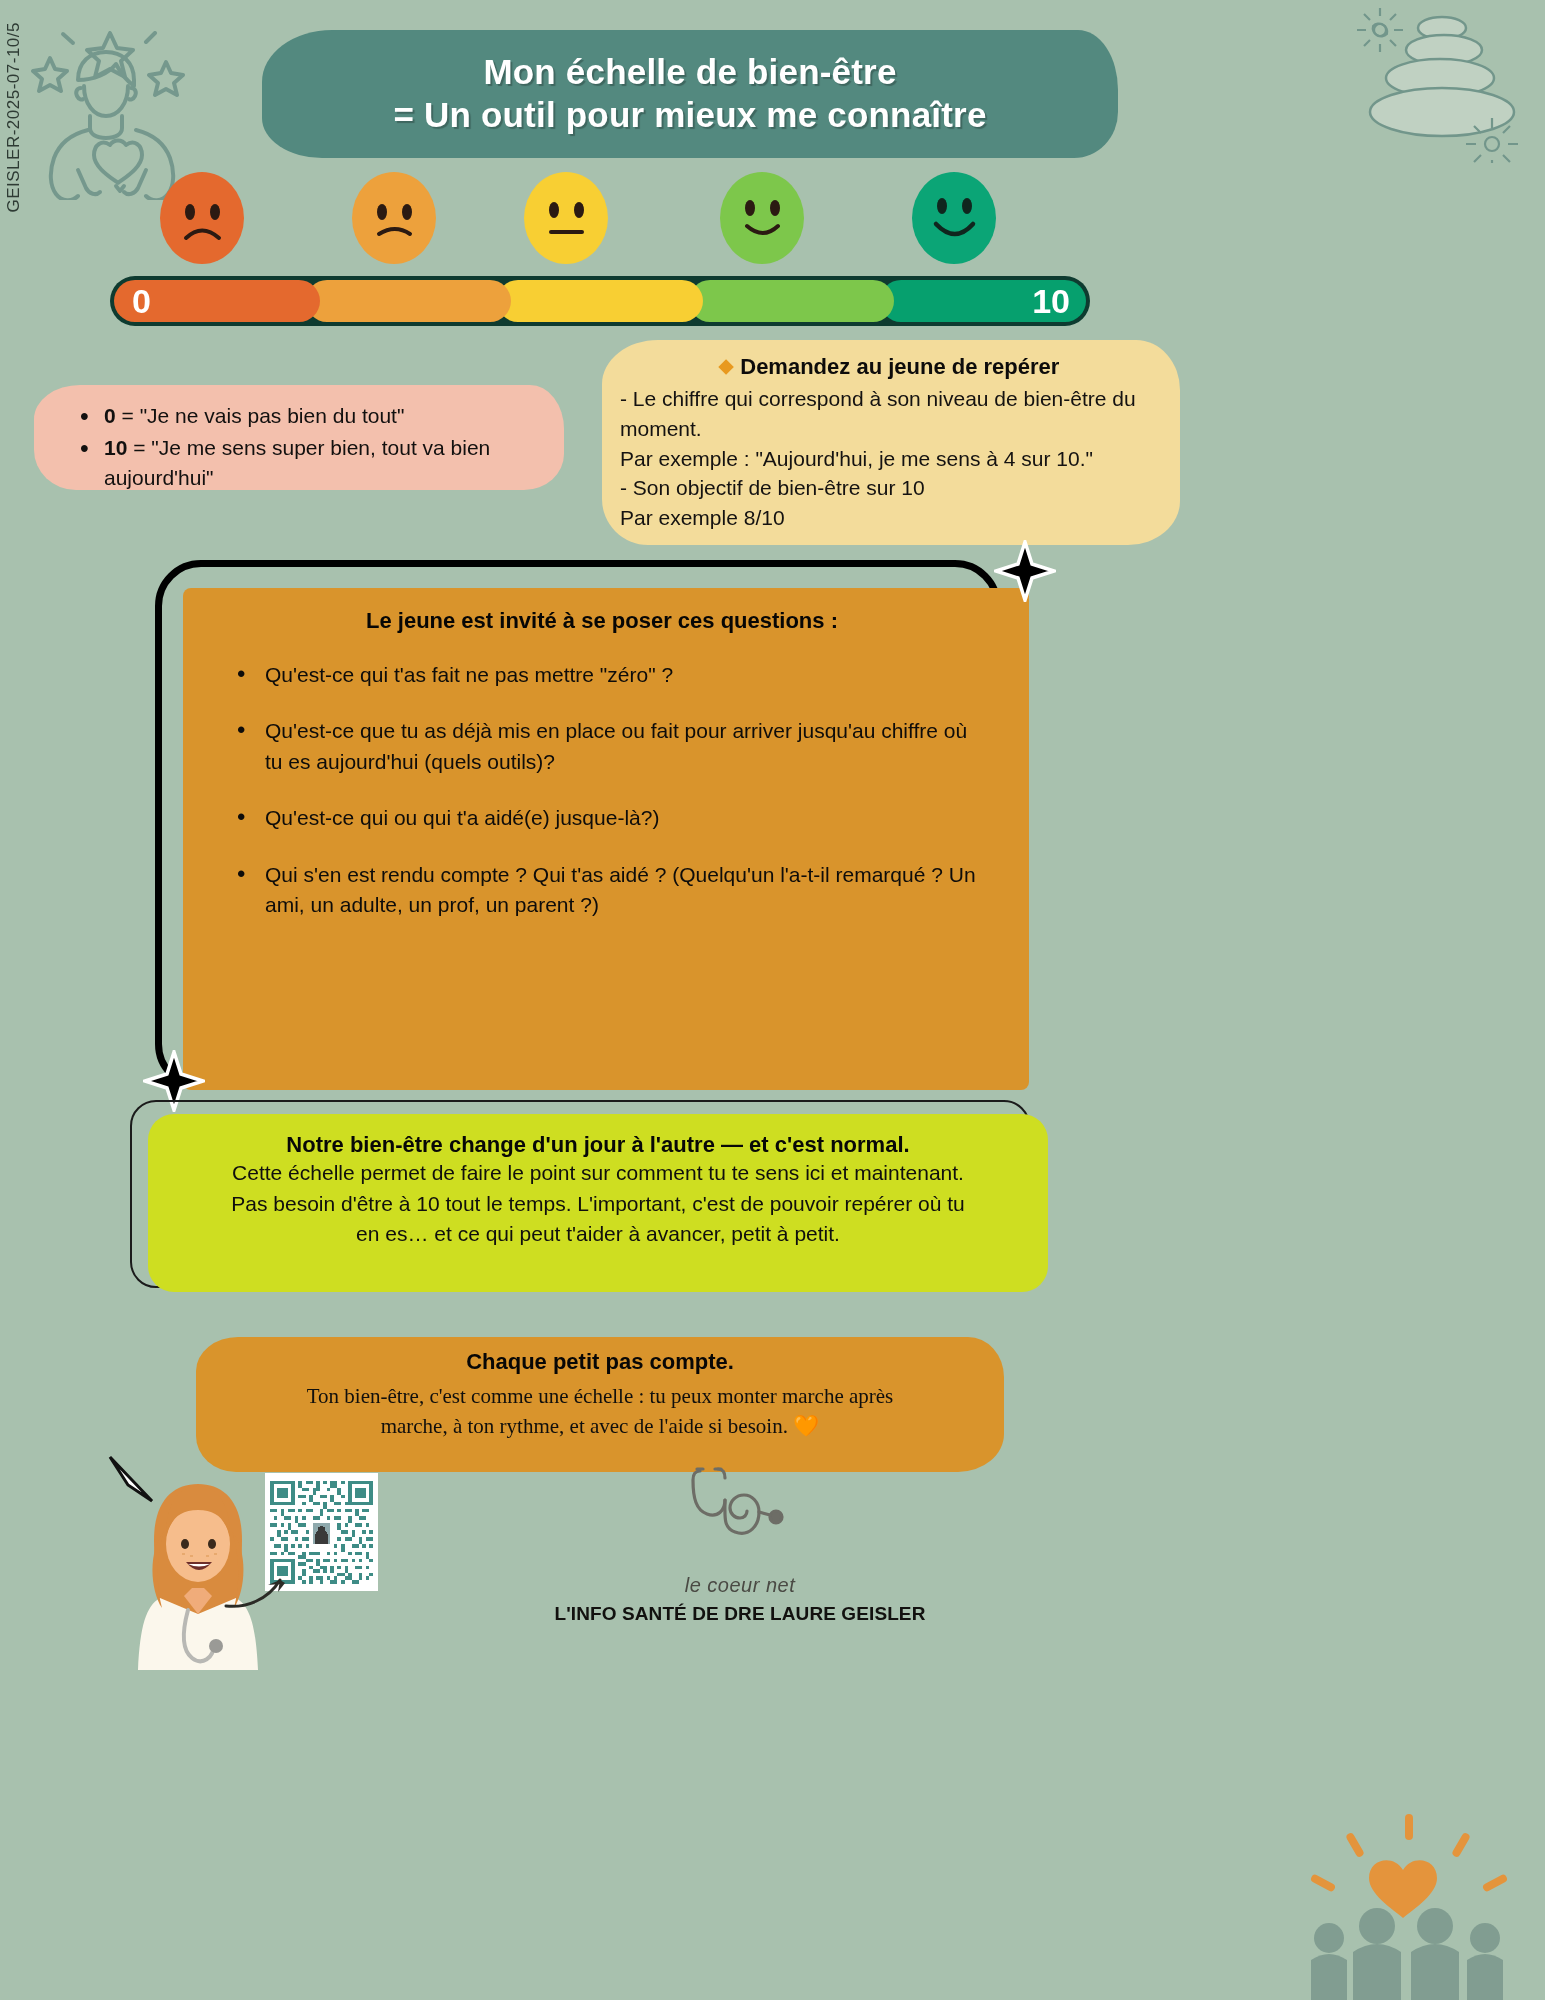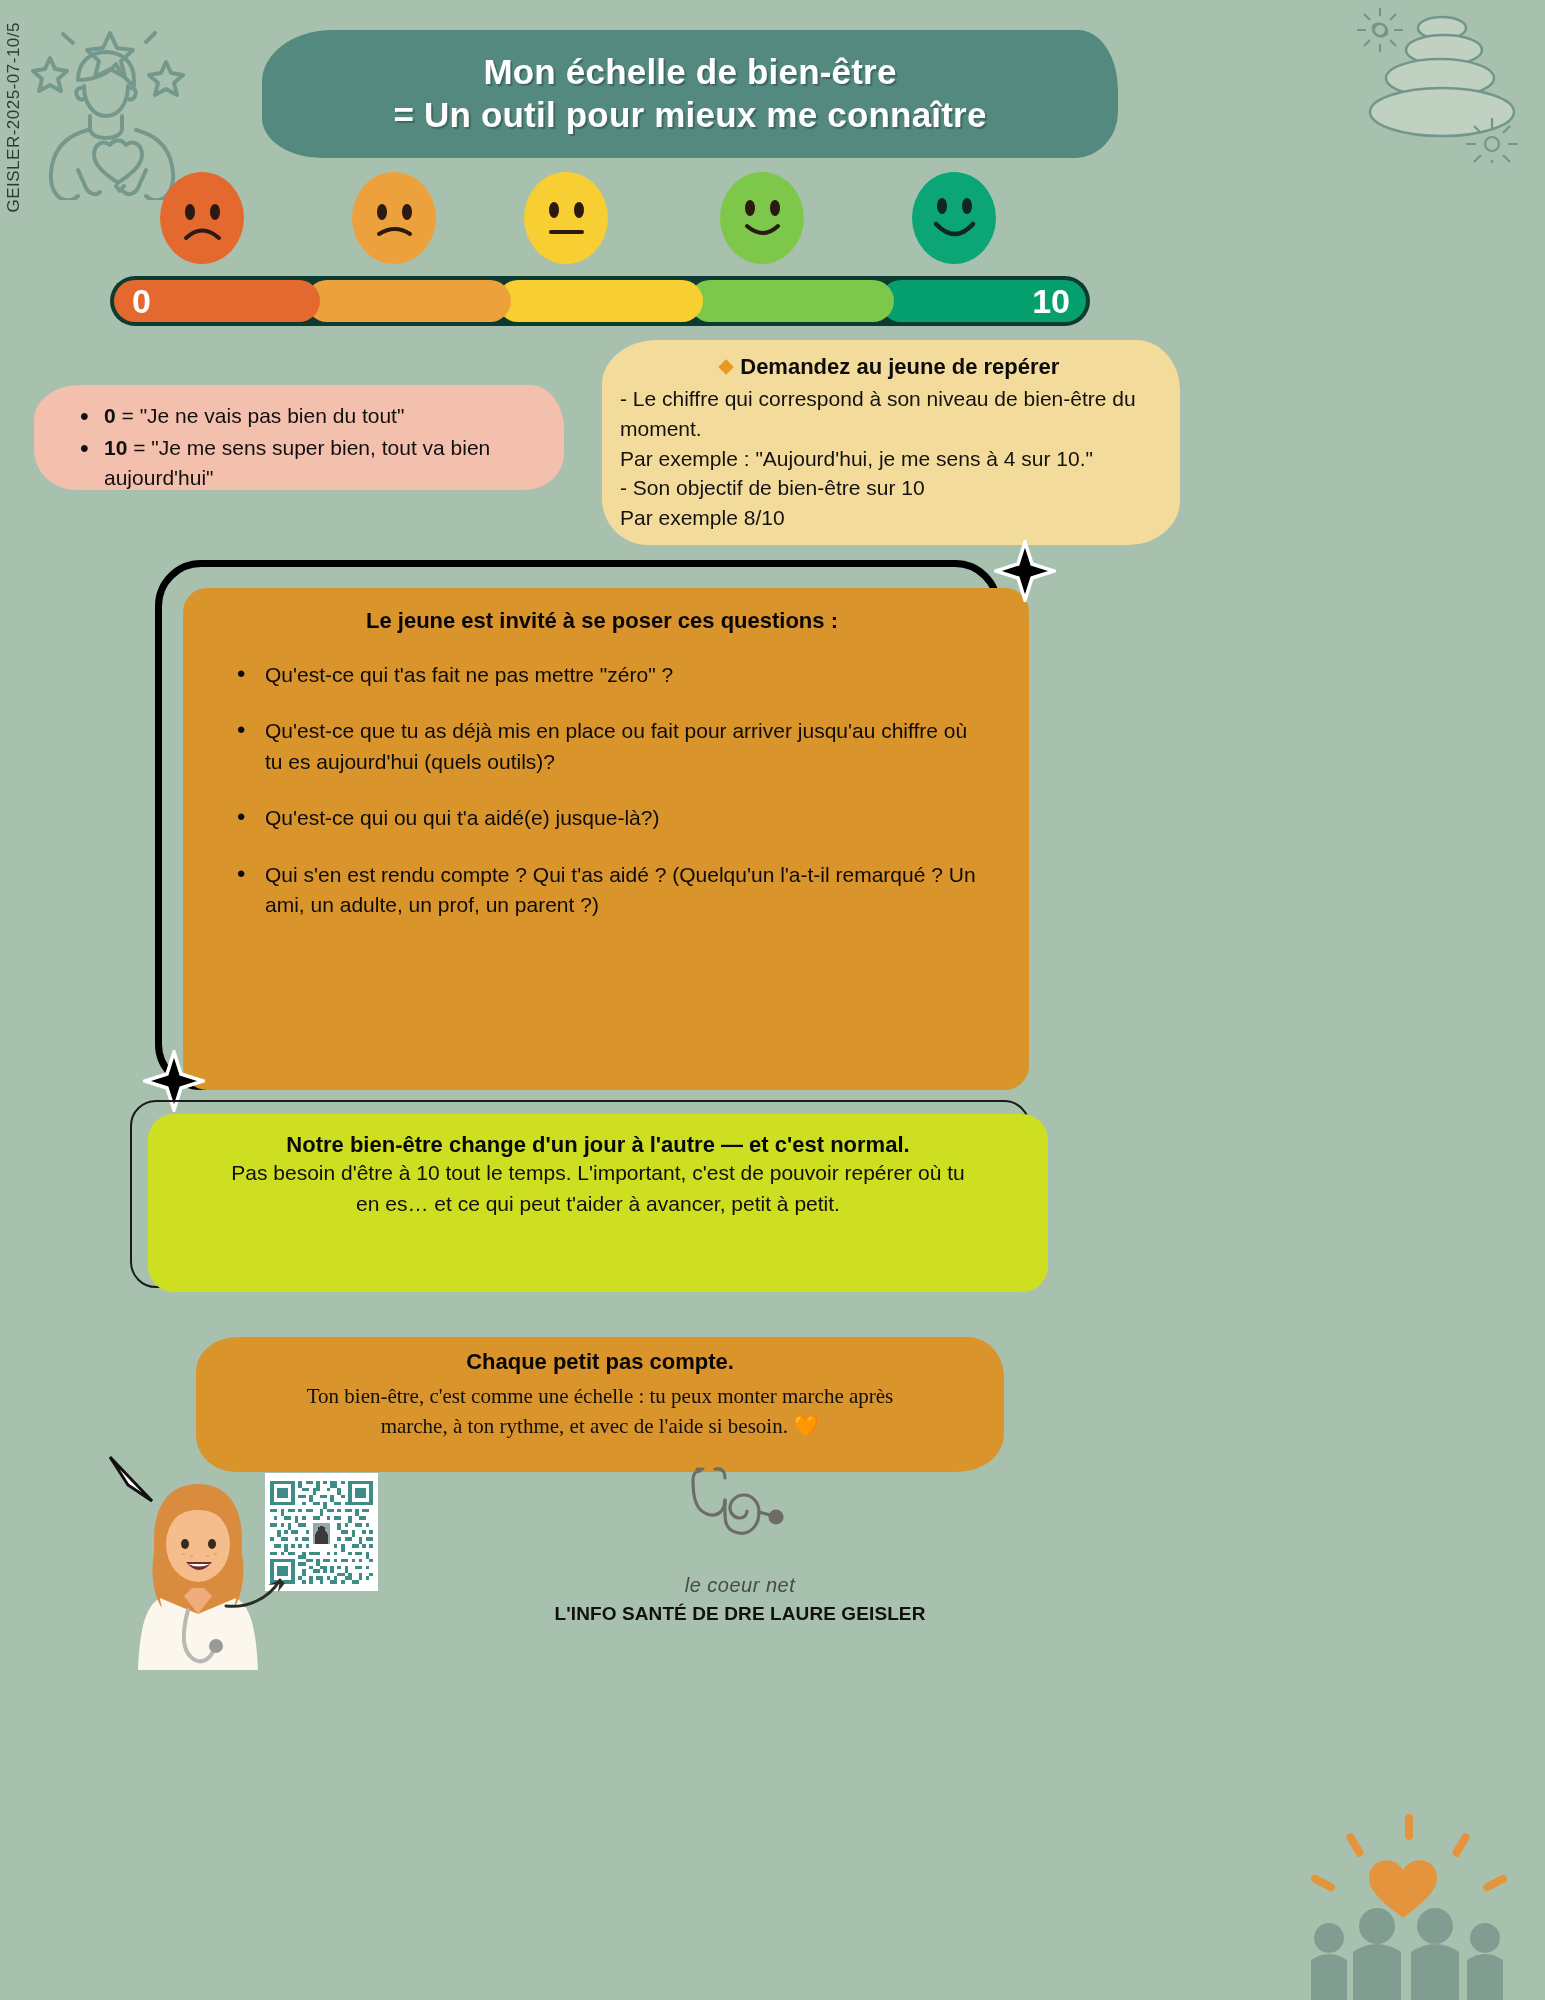--- a/index.html
+++ b/index.html
@@ -93,21 +93,21 @@
   .yb-head .diamond { color: #e8991f; font-size: 19px; margin-right: 7px; vertical-align: 2px; }
   .yellow-box p { font-size: 21px; color: #141211; line-height: 1.42; }
 
   
   .q-outline {
     position: absolute; left: 155px; top: 560px; width: 846px; height: 530px;
     border: 7px solid #000; border-radius: 46px; background: transparent;
   }
   .q-card {
     position: absolute; left: 183px; top: 588px; width: 846px; height: 502px;
-    background: #d9942c; border-radius: 24px;
+    background: #d9942c; border-radius: 8px;
     padding: 20px 50px 20px 42px;
   }
   .q-title {
     text-align: center; font-weight: bold; font-size: 22px; color: #070605;
     margin-bottom: 26px;
   }
   .q-list { list-style: none; }
   .q-list li {
     position: relative; padding-left: 40px; margin-bottom: 26px;
     font-size: 21px; line-height: 1.45; color: #0e0c0a;
@@ -335,20 +335,21 @@
   <svg class="sparkle" style="left:994px; top:540px;" width="62" height="62" viewBox="0 0 62 62">
     <path d="M31 2 L38 24 L60 31 L38 38 L31 60 L24 38 L2 31 L24 24 Z" fill="#000" stroke="#fff" stroke-width="3.5"></path>
   </svg>
   <svg class="sparkle" style="left:143px; top:1050px;" width="62" height="62" viewBox="0 0 62 62">
     <path d="M31 2 L38 24 L60 31 L38 38 L31 60 L24 38 L2 31 L24 24 Z" fill="#000" stroke="#fff" stroke-width="3.5"></path>
   </svg>
 
   <div class="lime-outline"></div>
   <div class="lime-box">
     <div class="l-head">Notre bien-être change d'un jour à l'autre — et c'est normal.</div>
+    <p>Cette échelle permet de faire le point sur comment tu te sens ici et maintenant.</p>
     <p>Pas besoin d'être à 10 tout le temps. L'important, c'est de pouvoir repérer où tu</p>
     <p>en es… et ce qui peut t'aider à avancer, petit à petit.</p>
   </div>
 
   <div class="bottom-orange">
     <div class="b-head">Chaque petit pas compte.</div>
     <p>Ton bien-être, c'est comme une échelle : tu peux monter marche après</p>
     <p>
       <span>marche, à ton rythme, et avec de l'aide si besoin.</span>
       <span class="heart-emoji">🧡</span>

